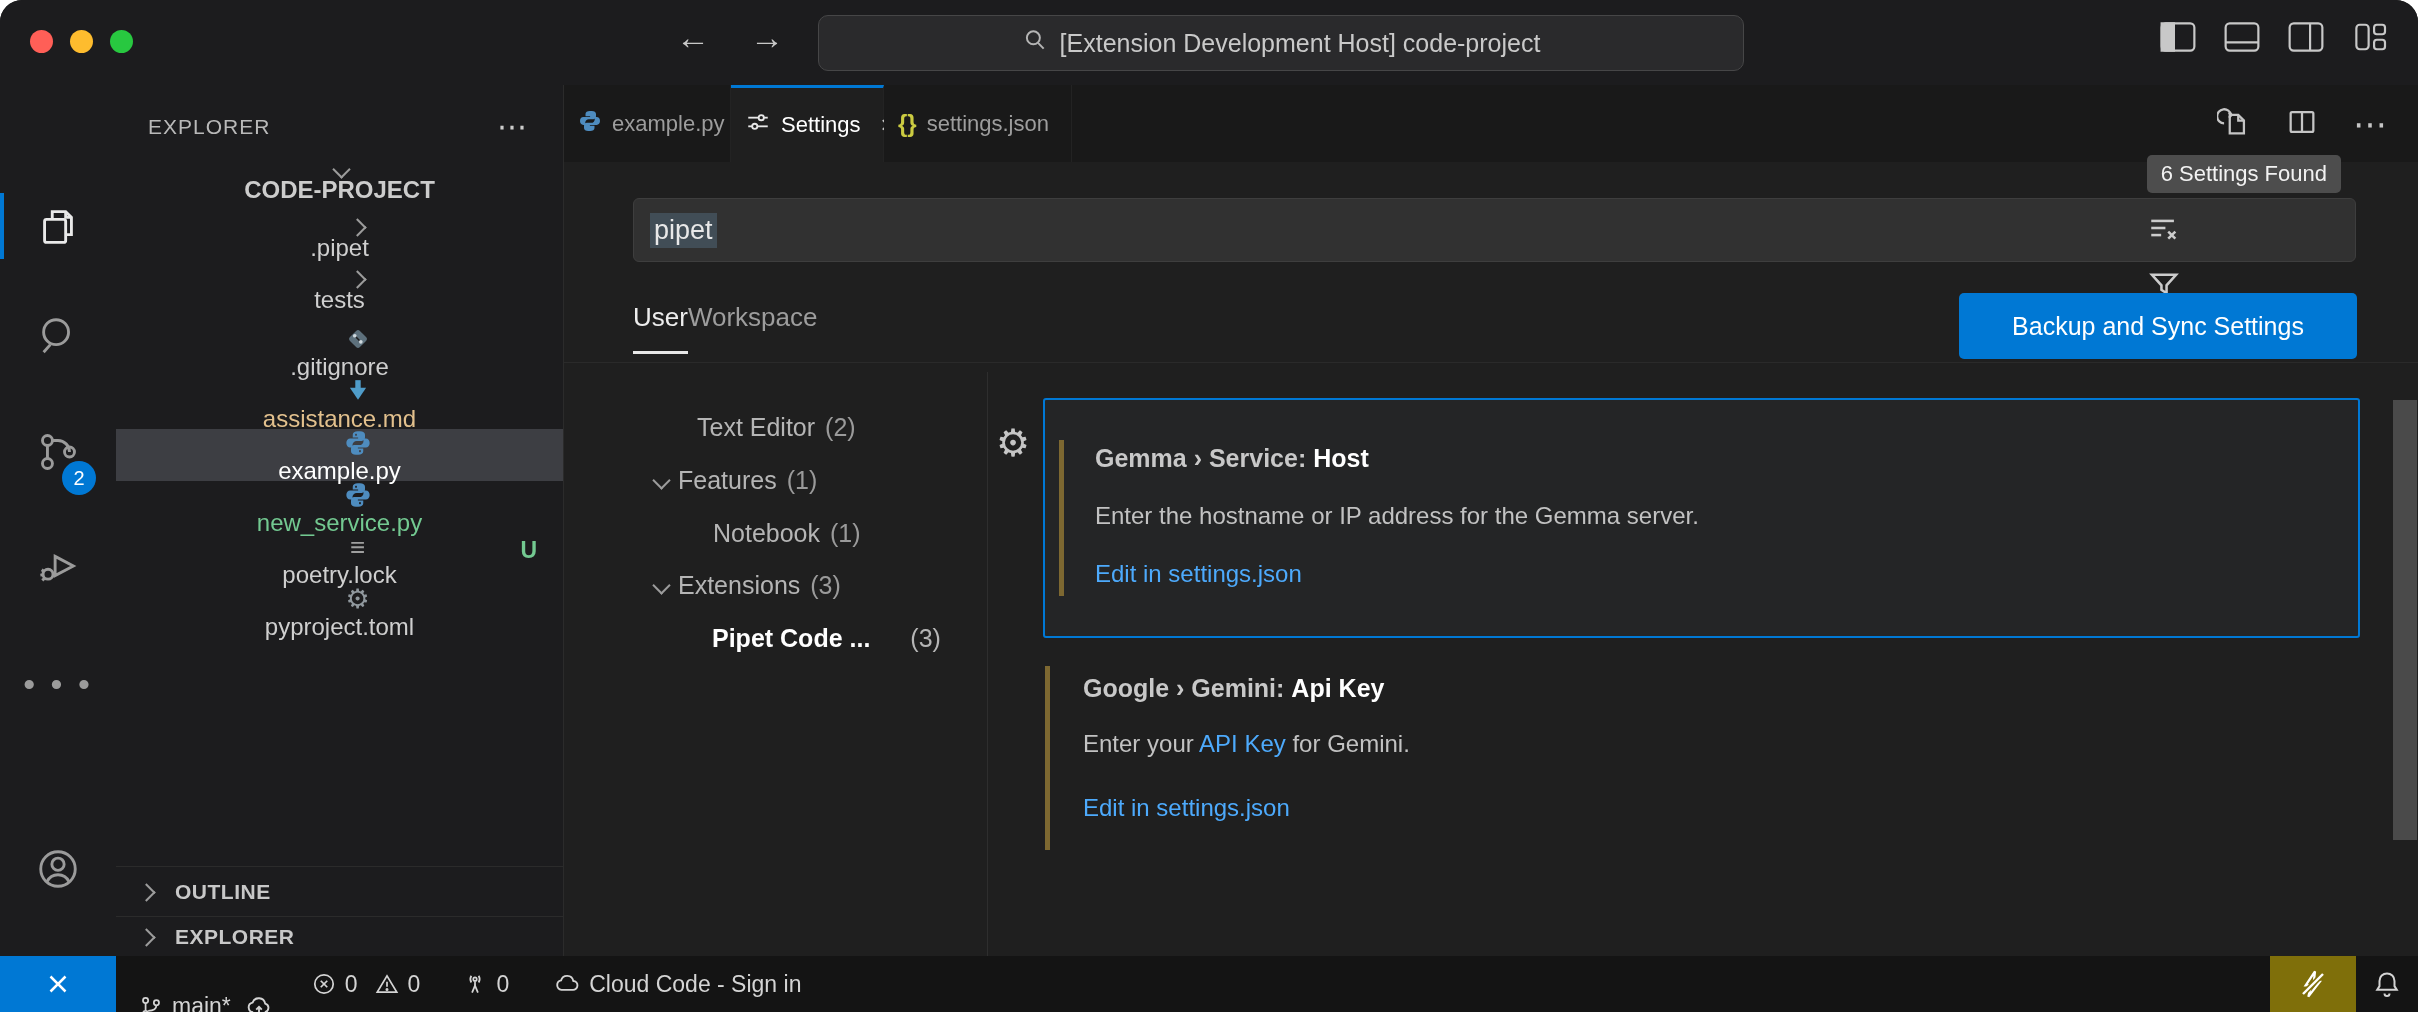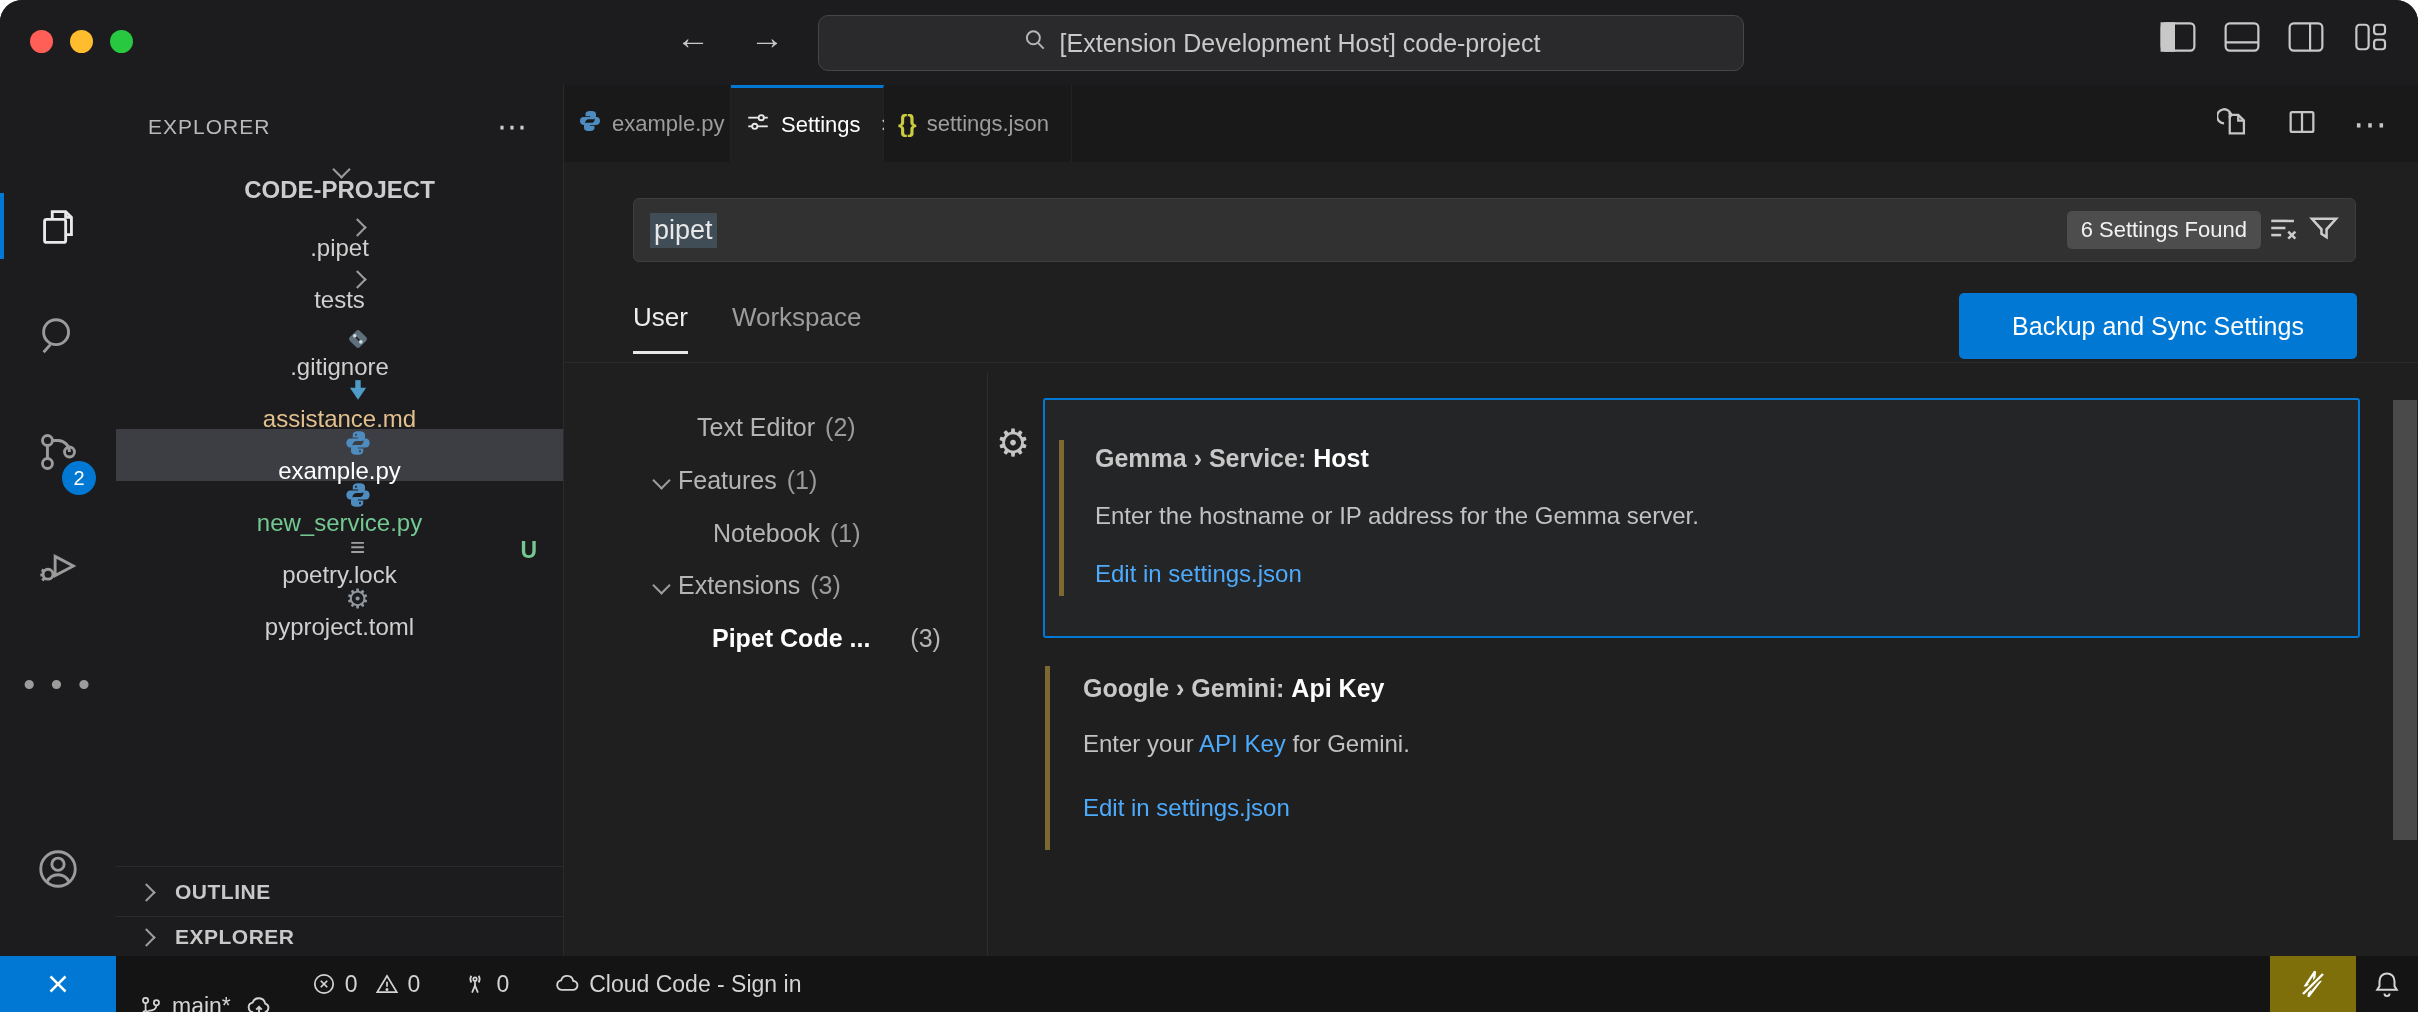--- a/index.html
+++ b/index.html
@@ -55,23 +55,23 @@
   .tab{position:absolute;top:0;height:77px;display:flex;align-items:center;background:#191919;border-right:1px solid #232323;color:#9d9d9d;font-size:22px;box-sizing:border-box;padding:0 14px;gap:10px;}
   .tab.active{background:#1f1f1f;border-top:3px solid #0078d4;color:#ffffff;border-right:1px solid #232323;}
   .tab .close{font-size:24px;color:#c5c5c5;margin-left:10px;}
   .braces{color:#cbcb41;font-weight:bold;font-size:24px;}
   .ed-actions{position:absolute;right:28px;top:0;height:77px;display:flex;align-items:center;gap:34px;color:#c5c5c5;}
 
   
   .settings{position:absolute;left:0;top:77px;right:0;bottom:0;background:#1f1f1f;}
   .set-search{position:absolute;left:69px;top:36px;width:1723px;height:64px;background:#313131;border:1px solid #3e3e3e;border-radius:6px;box-sizing:border-box;display:flex;align-items:center;}
   .set-search .query{margin-left:16px;font-size:27px;color:#e8e8e8;background:#414d56;padding:2px 4px;}
-  .search-right{margin-left:auto;margin-right:14px;display:flex;align-items:flex-end;gap:6px;}
+  .search-right{margin-left:auto;margin-right:14px;display:flex;align-items:flex-start;gap:18px;flex-direction:column;}
   .results-badge{background:#4d4d4d;color:#f2f2f2;font-size:22px;padding:6px 14px;border-radius:5px;}
-  .scope-row{position:absolute;left:69px;top:140px;display:flex;gap:44px;font-size:26px;}
+  .scope-row{position:absolute;left:69px;top:140px;display:flex;font-size:26px;}
   .scope{color:#9d9d9d;padding-bottom:18px;}
   .scope.active{color:#ededed;border-bottom:3px solid #e7e7e7;}
   .sync-btn{position:absolute;left:1395px;top:131px;width:398px;height:66px;background:#0078d4;color:#ffffff;font-size:25px;border-radius:5px;display:flex;align-items:center;justify-content:center;}
   .hdr-divider{position:absolute;left:0;right:0;top:200px;height:1px;background:#2a2a2a;}
   .toc-sash{position:absolute;left:423px;top:210px;bottom:0;width:1px;background:#2e2e2e;}
   .toc-row{position:absolute;height:34px;display:flex;align-items:center;font-size:25px;color:#b5b5b5;gap:10px;}
   .toc-row .count{color:#9a9a9a;}
   .toc-row.selected{color:#ffffff;font-weight:bold;gap:24px;}
   .toc-row.selected .count{color:#b5b5b5;font-weight:normal;}
   .toc-gear{position:absolute;left:432px;top:262px;font-size:38px;color:#c5c5c5;line-height:1;}

